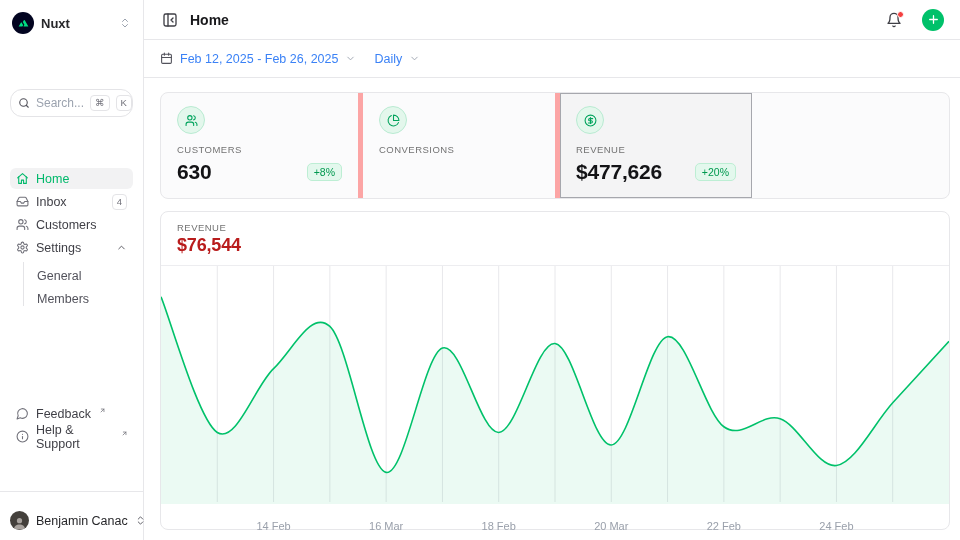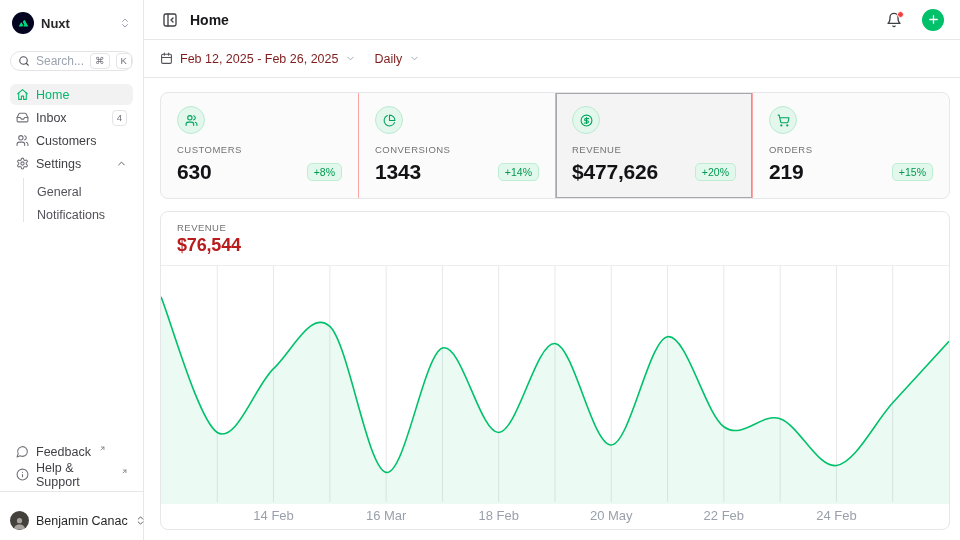--- a/index.html
+++ b/index.html
@@ -2,28 +2,28 @@
 <html><head>
 <meta charset="utf-8">
 <style>
   * { box-sizing: border-box; margin: 0; padding: 0; }
   html, body { width: 960px; height: 540px; overflow: hidden; background: #fff;
     font-family: "Liberation Sans", "DejaVu Sans", sans-serif; color: #171717; }
   .app { display: flex; width: 960px; height: 540px; }
 
   
   .sidebar { width: 144px; min-width: 144px; height: 100%; border-right: 1px solid #e7e7ea;
-    display: flex; flex-direction: column; padding: 8px 10px 8px 10px; background: #fff; }
+    display: flex; flex-direction: column; padding: 8px 10px 8px 10px; background: #fff; gap: 38px; }
   .team-row { display: flex; align-items: center; gap: 7px; padding: 4px 2px; border-radius: 6px; cursor: pointer; }
   .logo-circle { width: 22px; height: 22px; border-radius: 50%; background: #020420;
     display: flex; align-items: center; justify-content: center; flex-shrink: 0; }
   .team-name { font-size: 13px; font-weight: 600; color: #27272a; flex: 1; }
   .ic { display: block; }
   .muted-ic { color: #9ca3af; }
-  .search-box { margin-top: 13px; height: 20px; border: 1px solid #e4e4e7; border-radius: 12px;
+  .search-box { margin-top: 13px; height: 28px; border: 1px solid #e4e4e7; border-radius: 12px;
     background: #fff; display: flex; align-items: center; gap: 6px; padding: 0 5px 0 7px; cursor: text; }
   .search-box .ph { font-size: 12px; color: #9ca3af; flex: 1; }
   kbd, .badge-box { font-family: "Liberation Sans", sans-serif; font-size: 9.5px; color: #71717a;
     border: 1px solid #e4e4e7; border-radius: 4px; background: #fff; padding: 1px 4px; line-height: 12px; }
   .nav { margin-top: 13px; display: flex; flex-direction: column; gap: 2px; }
   .nav-item { display: flex; align-items: center; gap: 7px; height: 21px; padding: 0 6px;
     border-radius: 6px; font-size: 12.5px; color: #3f3f46; cursor: pointer; }
   .nav-item .nv-ic { color: #71717a; display: flex; }
   .nav-item.active { background: #f2f2f3; color: #00b96b; font-weight: 500; }
   .nav-item.active .nv-ic { color: #00b96b; }
@@ -47,31 +47,31 @@
   .page-title { font-size: 14px; font-weight: 600; color: #18181b; flex: 1; }
   .icon-btn { background: none; border: none; cursor: pointer; color: #3f3f46; display: flex;
     align-items: center; position: relative; padding: 2px; }
   .bell-dot { position: absolute; top: 1px; right: 0; width: 7px; height: 7px; border-radius: 50%;
     background: #f43f3f; border: 1.5px solid #fff; }
   .plus-btn { width: 22px; height: 22px; border-radius: 50%; background: #00C16A; border: none;
     color: #fff; display: flex; align-items: center; justify-content: center; cursor: pointer; margin-left: 8px; }
   .toolbar { height: 38px; border-bottom: 1px solid #e7e7ea; display: flex; align-items: center;
     padding: 0 16px; gap: 18px; }
   .tool-btn { display: flex; align-items: center; gap: 7px; background: none; border: none;
-    font-size: 12.5px; font-weight: 500; color: #7f1d1d; cursor: pointer;
+    font-size: 12.5px; font-weight: 500; color: #3b82f6; cursor: pointer;
     font-family: "Liberation Sans", sans-serif; }
   .chev { color: #9ca3af; }
 
   .content { padding: 14px 10px 0 16px; flex: 1; display: flex; flex-direction: column; }
 
   
   .stats { display: grid; grid-template-columns: repeat(4, 1fr); border: 1px solid #e7e7ea;
     border-radius: 8px; overflow: hidden; background: #fbfbfc; }
   .stat-card { padding: 13px 16px 14px 16px; cursor: pointer; position: relative; }
-  .stat-card + .stat-card { border-left: 1px solid #fca5a5; }
+  .stat-card + .stat-card { border-left: 5px solid #fca5a5; }
   .stat-card.selected { background: #f4f4f5; }
   .stat-card.selected::after { content: ""; position: absolute; inset: 0; border: 1px solid #a6a7ad;
     border-radius: 0; pointer-events: none; }
   .stat-icon { width: 28px; height: 28px; border-radius: 50%; background: #e3f7ec;
     border: 1px solid #b9ebd2; color: #00a35c; display: flex; align-items: center;
     justify-content: center; margin-bottom: 10px; }
   .stat-label { font-size: 9.5px; letter-spacing: .05em; color: #737373; font-weight: 500; margin-bottom: 5px; }
   .stat-value-row { display: flex; align-items: center; gap: 8px; justify-content: space-between; }
   .stat-value { font-size: 21px; font-weight: 700; color: #131316; letter-spacing: -0.01em; }
   .delta-badge { font-size: 10.5px; font-weight: 500; color: #00994f; background: #e3f8ed;
@@ -79,21 +79,21 @@
 
   
   .chart-panel { margin-top: 12px; border: 1px solid #e7e7ea; border-radius: 8px; background: #fff;
     display: flex; flex-direction: column; }
   .chart-head { padding: 10px 16px 9px 16px; border-bottom: 1px solid #ededf0; }
   .chart-kicker { font-size: 9.5px; letter-spacing: .05em; color: #737373; font-weight: 500; }
   .chart-big-value { font-size: 18px; font-weight: 700; color: #b91c1c; margin-top: 2px; letter-spacing: -0.01em; }
   .chart-area { position: relative; height: 238px; }
   .chart-area svg { position: absolute; inset: 0; width: 100%; height: 100%; }
   .chart-ticks { position: relative; height: 25px; }
-  .x-tick { position: absolute; top: 4px; transform: translateX(-50%); font-size: 13px; color: #9aa0ab; white-space: nowrap; }
+  .x-tick { position: absolute; top: 16px; transform: translateX(-50%); font-size: 11px; color: #9aa0ab; white-space: nowrap; }
 </style>
 </head>
 <body>
 
 <div class="app">
 
   <aside class="sidebar">
 
     <div class="team-row">
       <span class="logo-circle">
@@ -168,21 +168,21 @@
           <svg class="ic" width="11" height="11" viewBox="0 0 24 24" fill="none" stroke="#52525b" stroke-width="2" stroke-linecap="round" stroke-linejoin="round">
               <path d="m18 15-6-6-6 6"></path>
             </svg>
         </span>
       </div>
       <div class="subnav">
         <div class="nav-item">
             <span>General</span>
           </div>
         <div class="nav-item">
-            <span>Notifications</span>
+            <span>Members</span>
           </div>
       </div>
     </nav>
 
     <div class="sidebar-spacer"></div>
 
     <div class="side-foot">
       <div class="nav-item">
         <span class="nv-ic">
           <svg class="ic" width="13" height="13" viewBox="0 0 24 24" fill="none" stroke="currentColor" stroke-width="2" stroke-linecap="round" stroke-linejoin="round">
@@ -311,55 +311,37 @@
         </div>
 
         <div class="stat-card">
           <div class="stat-icon">
             <svg class="ic" width="13" height="13" viewBox="0 0 24 24" fill="none" stroke="currentColor" stroke-width="2" stroke-linecap="round" stroke-linejoin="round">
                 <path d="M21.21 15.89A10 10 0 1 1 8 2.83"></path>
                 <path d="M22 12A10 10 0 0 0 12 2v10z"></path>
               </svg>
           </div>
           <div class="stat-label">CONVERSIONS</div>
-          <div class="stat-value-row">
-            <span class="stat-value">1343</span>
-            <span class="delta-badge">+14%</span>
-          </div>
         </div>
 
         <div class="stat-card selected">
           <div class="stat-icon">
             <svg class="ic" width="13" height="13" viewBox="0 0 24 24" fill="none" stroke="currentColor" stroke-width="2" stroke-linecap="round" stroke-linejoin="round">
                 <circle cx="12" cy="12" r="10"></circle>
                 <path d="M16 8.5h-5.5a2 2 0 1 0 0 4h3a2 2 0 1 1 0 4H8"></path>
                 <path d="M12 17.5v-11"></path>
               </svg>
           </div>
           <div class="stat-label">REVENUE</div>
           <div class="stat-value-row">
             <span class="stat-value">$477,626</span>
             <span class="delta-badge">+20%</span>
           </div>
         </div>
 
-        <div class="stat-card">
-          <div class="stat-icon">
-            <svg class="ic" width="13" height="13" viewBox="0 0 24 24" fill="none" stroke="currentColor" stroke-width="2" stroke-linecap="round" stroke-linejoin="round">
-                <circle cx="8" cy="21" r="1"></circle>
-                <circle cx="19" cy="21" r="1"></circle>
-                <path d="M2.05 2.05h2l2.66 12.42a2 2 0 0 0 2 1.58h9.78a2 2 0 0 0 1.95-1.57l1.65-7.43H5.12"></path>
-              </svg>
-          </div>
-          <div class="stat-label">ORDERS</div>
-          <div class="stat-value-row">
-            <span class="stat-value">219</span>
-            <span class="delta-badge">+15%</span>
-          </div>
-        </div>
       </div>
 
       <div class="chart-panel">
         <div class="chart-head">
           <div class="chart-kicker">REVENUE</div>
           <div class="chart-big-value">$76,544</div>
         </div>
         <div class="chart-area">
           <svg id="chart-svg" viewBox="0 0 788 238" preserveAspectRatio="none">
               <line x1="56.285714285714285" x2="56.285714285714285" y1="0" y2="236" stroke="#e8e8eb" vector-effect="non-scaling-stroke"></line>
@@ -376,21 +358,21 @@
               <line x1="675.4285714285714" x2="675.4285714285714" y1="0" y2="236" stroke="#e8e8eb" vector-effect="non-scaling-stroke"></line>
               <line x1="731.7142857142857" x2="731.7142857142857" y1="0" y2="236" stroke="#e8e8eb" vector-effect="non-scaling-stroke"></line>
               <path d="M0,30.799999999999983C9.380952380952381,53.40999999999998,37.52380952380952,154.49,56.285714285714285,166.46C75.04761904761905,178.43,93.80952380952381,120.29,112.57142857142857,102.62C131.33333333333334,84.95,150.0952380952381,43.14999999999999,168.85714285714286,60.44C187.61904761904762,77.73,206.38095238095238,202.75,225.14285714285714,206.36C243.9047619047619,209.97000000000003,262.6666666666667,88.75,281.42857142857144,82.1C300.1904761904762,75.44999999999999,318.95238095238096,167.22,337.7142857142857,166.46C356.4761904761905,165.70000000000002,375.23809523809524,75.45000000000002,394,77.54000000000002C412.76190476190476,79.63000000000002,431.5238095238095,180.14,450.2857142857143,179C469.04761904761904,177.86,487.8095238095238,73.74000000000002,506.57142857142856,70.70000000000002C525.3333333333334,67.66000000000001,544.0952380952381,147.07999999999998,562.8571428571429,160.76C581.6190476190477,174.44,600.3809523809523,146.32,619.1428571428571,152.78C637.9047619047619,159.24,656.6666666666667,202.17999999999998,675.4285714285714,199.51999999999998C694.1904761904761,196.85999999999999,712.952380952381,157.52999999999997,731.7142857142857,136.82C750.4761904761904,116.11,778.6190476190476,85.52000000000001,788,75.26000000000002L788,238L0,238Z" fill="rgba(0,193,106,0.08)"></path>
               <path d="M0,30.799999999999983C9.380952380952381,53.40999999999998,37.52380952380952,154.49,56.285714285714285,166.46C75.04761904761905,178.43,93.80952380952381,120.29,112.57142857142857,102.62C131.33333333333334,84.95,150.0952380952381,43.14999999999999,168.85714285714286,60.44C187.61904761904762,77.73,206.38095238095238,202.75,225.14285714285714,206.36C243.9047619047619,209.97000000000003,262.6666666666667,88.75,281.42857142857144,82.1C300.1904761904762,75.44999999999999,318.95238095238096,167.22,337.7142857142857,166.46C356.4761904761905,165.70000000000002,375.23809523809524,75.45000000000002,394,77.54000000000002C412.76190476190476,79.63000000000002,431.5238095238095,180.14,450.2857142857143,179C469.04761904761904,177.86,487.8095238095238,73.74000000000002,506.57142857142856,70.70000000000002C525.3333333333334,67.66000000000001,544.0952380952381,147.07999999999998,562.8571428571429,160.76C581.6190476190477,174.44,600.3809523809523,146.32,619.1428571428571,152.78C637.9047619047619,159.24,656.6666666666667,202.17999999999998,675.4285714285714,199.51999999999998C694.1904761904761,196.85999999999999,712.952380952381,157.52999999999997,731.7142857142857,136.82C750.4761904761904,116.11,778.6190476190476,85.52000000000001,788,75.26000000000002" fill="none" stroke="#00C16A" stroke-width="1.6" vector-effect="non-scaling-stroke"></path>
             </svg>
         </div>
         <div class="chart-ticks" id="chart-ticks">
             <span class="x-tick" style="left: 14.2857%;">14 Feb</span>
             <span class="x-tick" style="left: 28.5714%;">16 Mar</span>
             <span class="x-tick" style="left: 42.8571%;">18 Feb</span>
-            <span class="x-tick" style="left: 57.1429%;">20 May</span>
+            <span class="x-tick" style="left: 57.1429%;">20 Mar</span>
             <span class="x-tick" style="left: 71.4286%;">22 Feb</span>
             <span class="x-tick" style="left: 85.7143%;">24 Feb</span>
           </div>
       </div>
 
     </div>
   </main>
 </div>
 
 </body></html>

